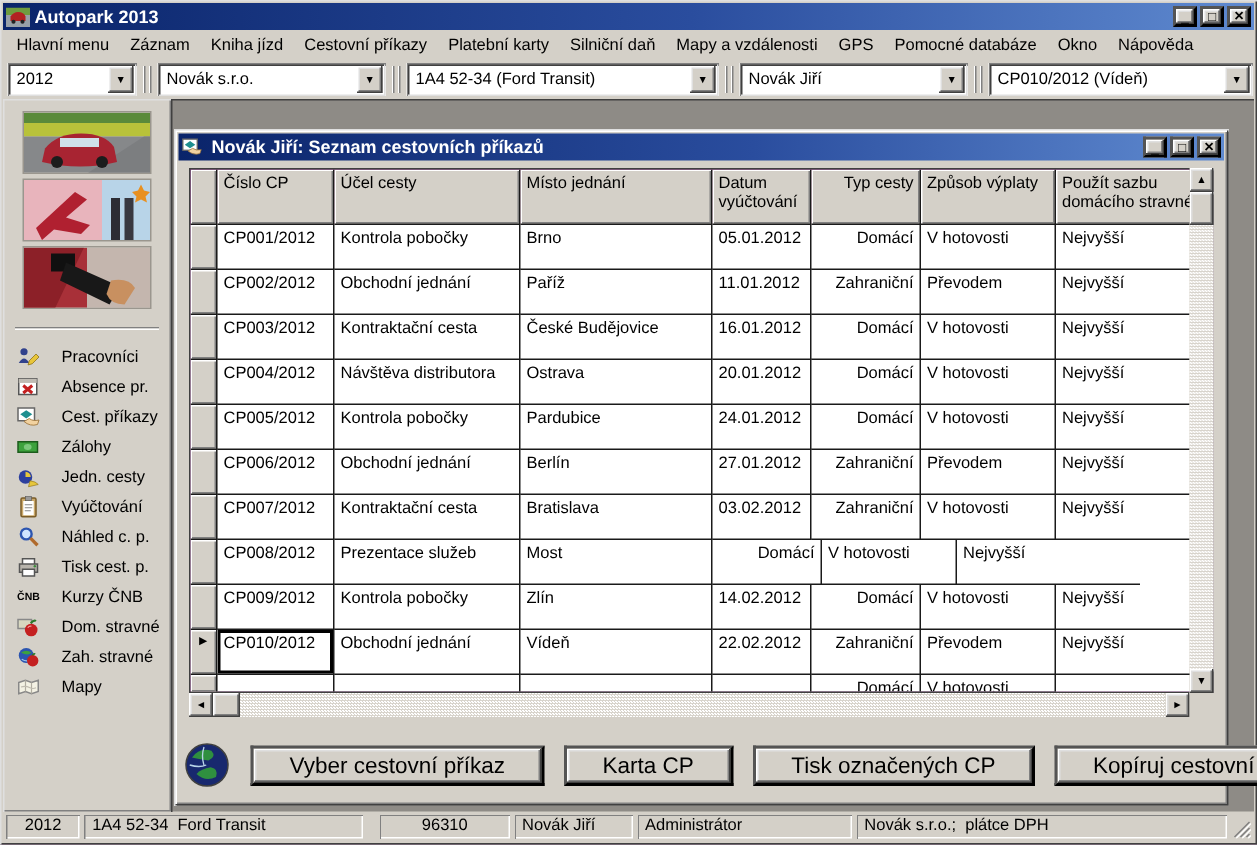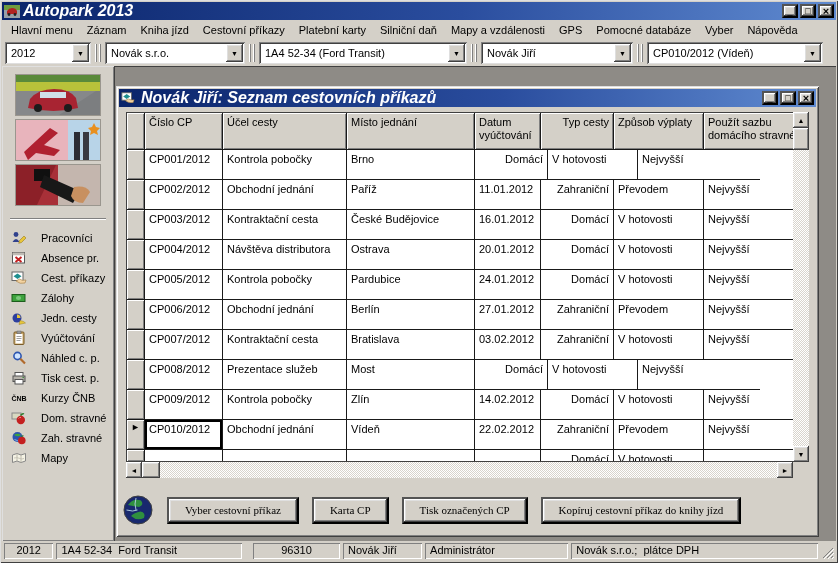--- a/index.html
+++ b/index.html
@@ -13,21 +13,21 @@
     box-shadow: inset 1px 1px 0 #dfdfdf, inset -1px -1px 0 #404040;
     display:flex; flex-direction:column;
     position:relative; overflow:hidden;
   }
   
   .b-up { background:#d4d0c8;
     box-shadow: inset -1px -1px 0 #404040, inset 1px 1px 0 #fff, inset -2px -2px 0 #808080, inset 2px 2px 0 #dfdfdf; }
   
   .titlebar { height:18px; display:flex; align-items:center; gap:3px; padding:0 2px;
     background:linear-gradient(90deg,#0a246a 0%,#2a4d9e 55%,#5f8ad0 100%); }
-  .titletext { color:#fff; font-weight:bold; font-size:16px; white-space:pre;font-style:italic; }
+  .titletext { color:#fff; font-weight:bold; font-size:12px; white-space:pre; }
   .winbtns { margin-left:auto; display:flex; gap:2px; }
   .wbtn { width:16px; height:14px; font-size:9px; line-height:10px; text-align:center;
     font-family:"Liberation Sans",sans-serif; padding:0; cursor:default; }
   .wbtn.close { font-size:11px; font-weight:bold; }
   .appicon { width:16px; height:13px; display:inline-flex; }
   
   .menubar { height:20px; display:flex; align-items:center; padding-left:2px; }
   .mitem { padding:2px 7px; white-space:nowrap; }
   
   .toolbar { height:26px; display:flex; align-items:center; padding:2px 0 2px 3px; }
@@ -93,21 +93,21 @@
     display:flex; flex-direction:row; }
   .corner { position:absolute; right:0; bottom:0; width:16px; height:16px; background:#d4d0c8; z-index:2; }
   .sbtn { width:16px; height:16px; flex:none; display:flex; align-items:center; justify-content:center;
     font-size:7px; line-height:7px; }
   .vthumb { height:22px; flex:none; }
   .hthumb { width:18px; flex:none; }
   .strack { flex:1; }
   
   .cfooter { flex:1; display:flex; align-items:center; gap:13px; padding:8px 0 0 3px; }
   .globe { width:32px; height:32px; display:inline-flex; flex:none; }
-  .fbtn { height:27px; padding:0 16px; font-size:11px; font-family:Liberation Serif, serif; cursor:default; white-space:nowrap; }
+  .fbtn { height:27px; padding:0 24px; font-size:15px; font-family:Liberation Sans, sans-serif; cursor:default; white-space:nowrap; }
   
   .statusbar { height:20px; display:flex; align-items:center; gap:3px; padding:2px 2px 2px 2px; }
   .sp { height:16px; box-shadow: inset 1px 1px 0 #808080, inset -1px -1px 0 #fff;
     padding:1px 5px; white-space:pre; overflow:hidden; }
   .sp.center { text-align:center; }
   .grip { margin-left:auto; width:13px; height:13px; align-self:flex-end; }
 </style>
 </head>
 <body>
 
@@ -134,34 +134,34 @@
   <div class="menubar">
     <span class="mitem">Hlavní menu</span>
     <span class="mitem">Záznam</span>
     <span class="mitem">Kniha jízd</span>
     <span class="mitem">Cestovní příkazy</span>
     <span class="mitem">Platební karty</span>
     <span class="mitem">Silniční daň</span>
     <span class="mitem">Mapy a vzdálenosti</span>
     <span class="mitem">GPS</span>
     <span class="mitem">Pomocné databáze</span>
-    <span class="mitem">Vyber</span>
+    <span class="mitem">Okno</span>
     <span class="mitem">Nápověda</span>
   </div>
 
   <div class="toolbar">
     <div class="combo" style="width:86px">
       <span class="val">2012</span>
       <span class="arrowbtn b-up">▼</span>
     </div>
     <span class="tsep">
         <i></i>
         <i></i>
       </span>
-    <div class="combo" style="width:140px">
+    <div class="combo" style="width:152px">
       <span class="val">Novák s.r.o.</span>
       <span class="arrowbtn b-up">▼</span>
     </div>
     <span class="tsep">
         <i></i>
         <i></i>
       </span>
     <div class="combo" style="width:208px">
       <span class="val">1A4 52-34 (Ford Transit)</span>
       <span class="arrowbtn b-up">▼</span>
@@ -371,20 +371,21 @@
                 <div class="hc cw5">Typ cesty</div>
                 <div class="hc cw6">Způsob výplaty</div>
                 <div class="hc cw7">Použít sazbu domácího stravného</div>
               </div>
 
               <div class="trow">
                   <div class="tc cw0 selc"></div>
                   <div class="tc cw1">CP001/2012</div>
                   <div class="tc cw2">Kontrola pobočky</div>
                   <div class="tc cw3">Brno</div>
+                  <div class="tc cw4">05.01.2012</div>
                   <div class="tc cw5">Domácí</div>
                   <div class="tc cw6">V hotovosti</div>
                   <div class="tc cw7">Nejvyšší</div>
                 </div>
               <div class="trow">
                   <div class="tc cw0 selc"></div>
                   <div class="tc cw1">CP002/2012</div>
                   <div class="tc cw2">Obchodní jednání</div>
                   <div class="tc cw3">Paříž</div>
                   <div class="tc cw4">11.01.2012</div>

